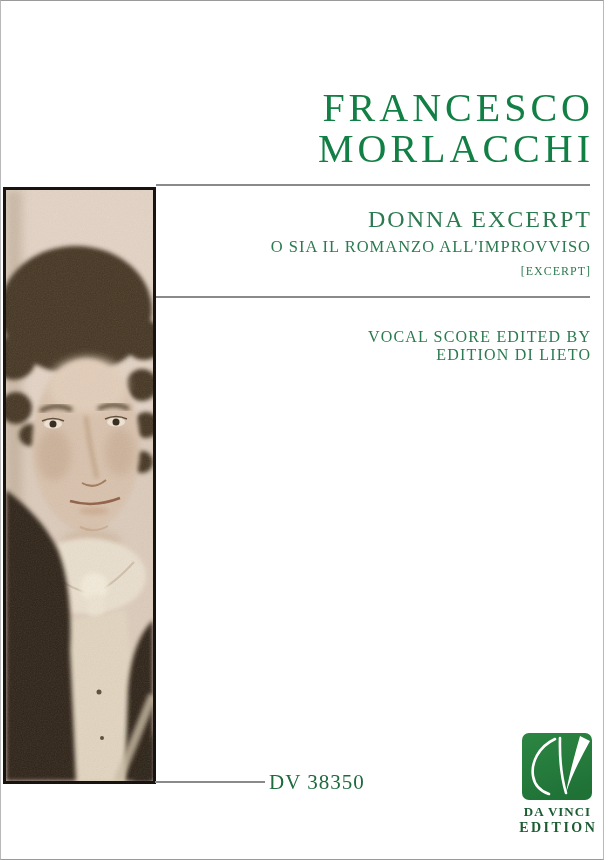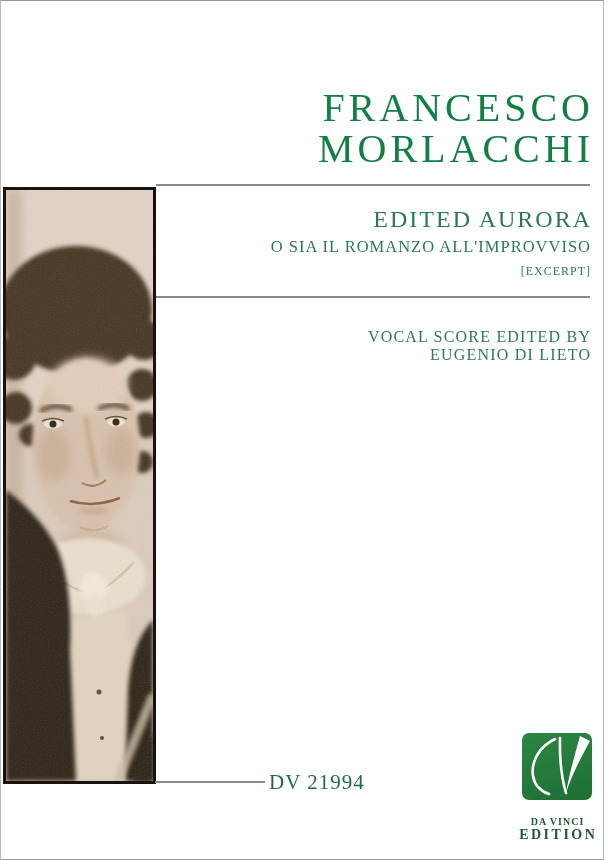--- a/index.html
+++ b/index.html
@@ -63,21 +63,21 @@
   }
   
   .logo{position:absolute;left:518px;top:732px;width:76px;text-align:center;}
   .logo-square{
     width:70px;height:67px;margin:0 auto;
     border-radius:7px;
     background:linear-gradient(160deg,var(--logo-green,#2c8643) 0%,#1f7136 90%);
   }
   .logo-square svg{display:block;width:70px;height:67px;}
   .logo-name{
-    margin-top:16px;font-size:10px;font-weight:bold;
+    margin-top:4px;font-size:13px;font-weight:bold;
     letter-spacing:1px;margin-right:-1px;
     color:var(--logo-text-green,#1b5c32);white-space:nowrap;
   }
   .logo-division{
     font-size:14px;font-weight:bold;
     letter-spacing:2.5px;margin-right:-2.5px;
     color:var(--logo-text-green,#1b5c32);white-space:nowrap;
   }
 </style>
 </head>
@@ -86,30 +86,30 @@
 <div class="page">
 
   <div class="composer">
     <div class="line">FRANCESCO</div>
     <div class="line">MORLACCHI</div>
   </div>
 
   <div class="rule rule1"></div>
 
   <div class="work">
-    <div class="title">EDITED AURORA</div>
+    <div class="title">DONNA EXCERPT</div>
     <div class="subtitle">O SIA IL ROMANZO ALL'IMPROVVISO</div>
     <div class="note">[EXCERPT]</div>
   </div>
 
   <div class="rule rule2"></div>
 
   <div class="credit">
     <div class="line">VOCAL SCORE EDITED BY</div>
-    <div class="line">EUGENIO DI LIETO</div>
+    <div class="line">EDITION DI LIETO</div>
   </div>
 
   <div class="portrait">
     <svg viewBox="0 0 147 591" aria-hidden="true">
       <defs>
         <filter id="b2" x="-40%" y="-40%" width="180%" height="180%">
             <feGaussianBlur stdDeviation="2"></feGaussianBlur>
           </filter>
         <filter id="b4" x="-60%" y="-60%" width="220%" height="220%">
             <feGaussianBlur stdDeviation="4"></feGaussianBlur>
@@ -177,21 +177,21 @@
 
       <path d="M147 430 C132 445 124 470 122 500 L119 591 L147 591 Z" fill="#2d2416" filter="url(#b2)"></path>
       <path d="M147 505 L112 591" stroke="#c9bba2" stroke-width="9" opacity="0.8" filter="url(#b2)"></path>
       <path d="M147 540 L126 591 L147 591 Z" fill="#2a2114" filter="url(#b2)"></path>
 
       <rect x="0" y="0" width="147" height="591" filter="url(#grain)" opacity="0.14"></rect>
     </svg>
   </div>
 
   <div class="rule rule3"></div>
-  <div class="catalog">DV 21994</div>
+  <div class="catalog">DV 38350</div>
 
   <div class="logo">
     <div class="logo-square">
       <svg viewBox="0 0 70 67" aria-hidden="true">
         <path d="M33 6 C16 14 9 30 11 43 C12.5 52 18 58 27 61" stroke="#ffffff" stroke-width="2.6" fill="none" stroke-linecap="round"></path>
         <path d="M38 5 C37.5 24 39 43 44 60" stroke="#ffffff" stroke-width="2.6" fill="none" stroke-linecap="round"></path>
         <path d="M44 60 C47.5 40 53 21 58 3 L68 8 C58.5 25 49.5 43 44 60 Z" fill="#ffffff"></path>
       </svg>
     </div>
     <div class="logo-name">DA VINCI</div>

